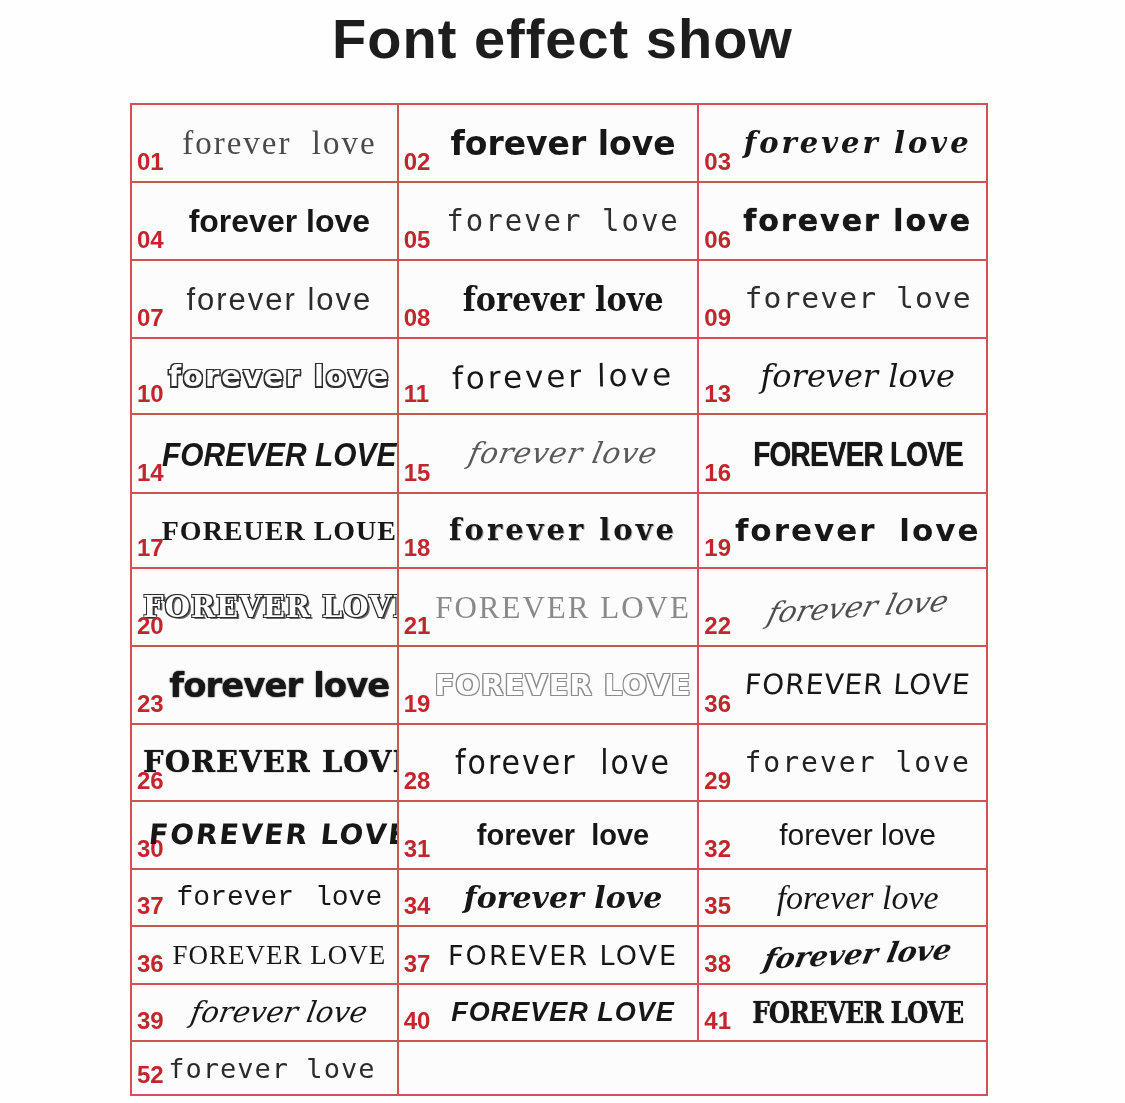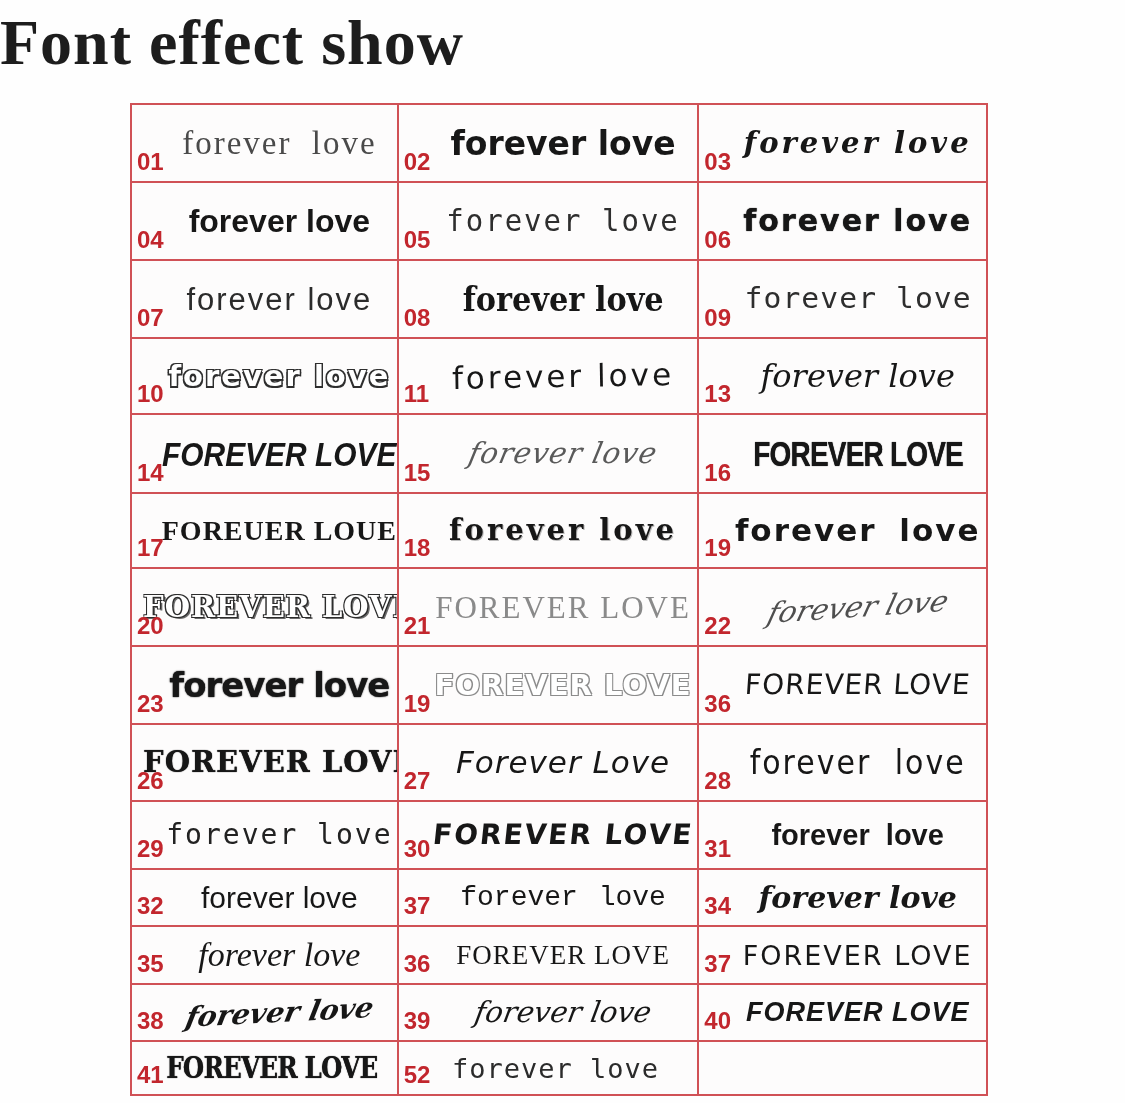--- a/index.html
+++ b/index.html
@@ -1,21 +1,21 @@
 <!DOCTYPE html>
 <html style="--line: #d05156; --numcol: #c2262d;"><head>
 <meta charset="utf-8">
 <style>
   html,body{margin:0;padding:0;background:#fff;}
   body{width:1125px;height:1103px;position:relative;overflow:hidden;
        font-family:"Liberation Sans",sans-serif;}
   .page{position:absolute;inset:0;background:#fefefe;}
 
-  .title{position:absolute;top:6px;left:0;width:100%;
-         font-family:Liberation Serif, serif;font-weight:600;font-size:64px;
+  .title{position:absolute;top:6px;left:0;width:100%;text-align:center;
+         font-family:Liberation Sans, sans-serif;font-weight:600;font-size:56px;
          color:#1d1d1d;letter-spacing:1px;}
 
   .table{position:absolute;left:130px;top:103px;width:858px;
          display:grid;
          grid-template-columns:268fr 302fr 288fr;
          grid-template-rows:78px 78px 78px 76px 79px 75px 78px 78px 77px 68px 57px 58px 57px 52px;
          border:2px solid var(--line);box-sizing:border-box;background:#fdfcfc;}
   .cell{position:relative;display:flex;align-items:center;justify-content:center;
         padding:0 8px 0 38px;box-sizing:border-box;overflow:hidden;
         border-right:2px solid var(--line);border-bottom:2px solid var(--line);}
@@ -197,24 +197,20 @@
   <div class="cell">
     <span class="num">36</span>
     <span class="sample fs-quirky-curly-caps">FOREVER LOVE</span>
   </div>
 
   <div class="cell">
     <span class="num">26</span>
     <span class="sample fs-tribal-bold-caps">FOREVER LOVE</span>
   </div>
 
-  <div class="cell">
-    <span class="num">27</span>
-    <span class="sample fs-brush-calligraphic">Forever Love</span>
-  </div>
 
   <div class="cell">
     <span class="num">28</span>
     <span class="sample fs-dotted-handwriting">forever love</span>
   </div>
 
   <div class="cell">
     <span class="num">29</span>
     <span class="sample fs-dot-matrix">forever love</span>
   </div>

